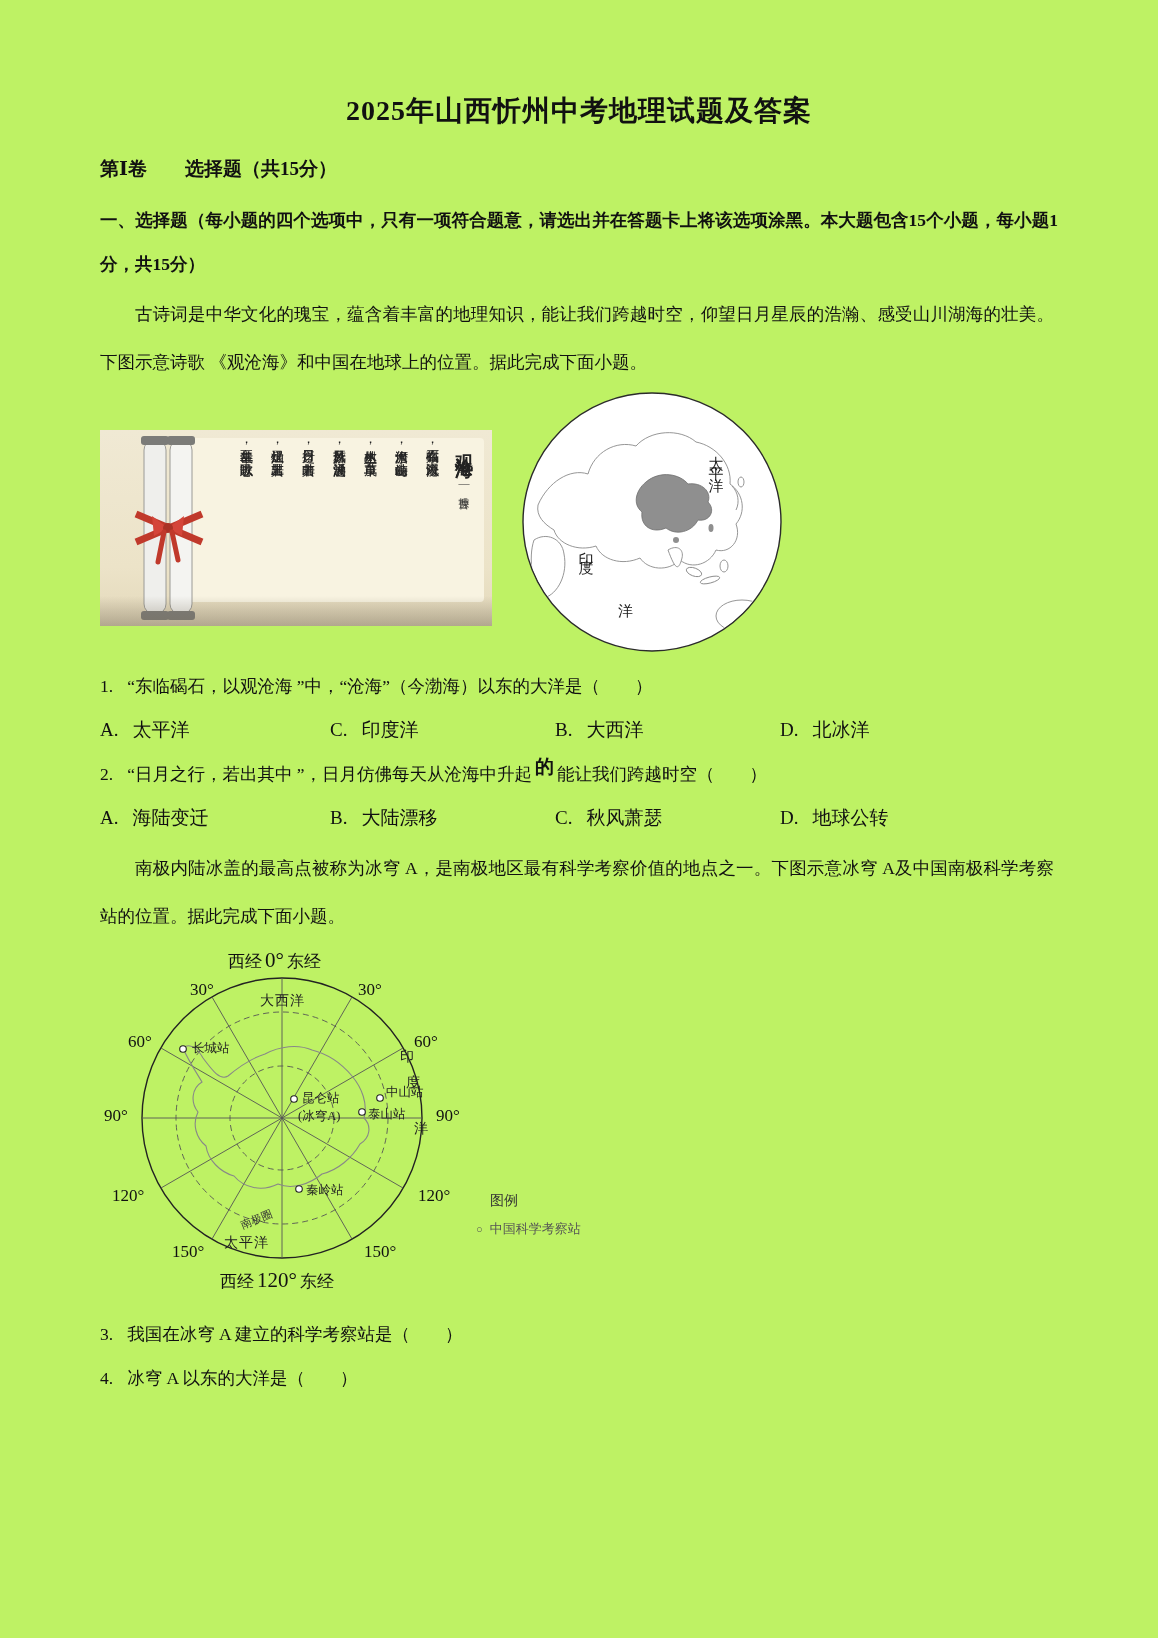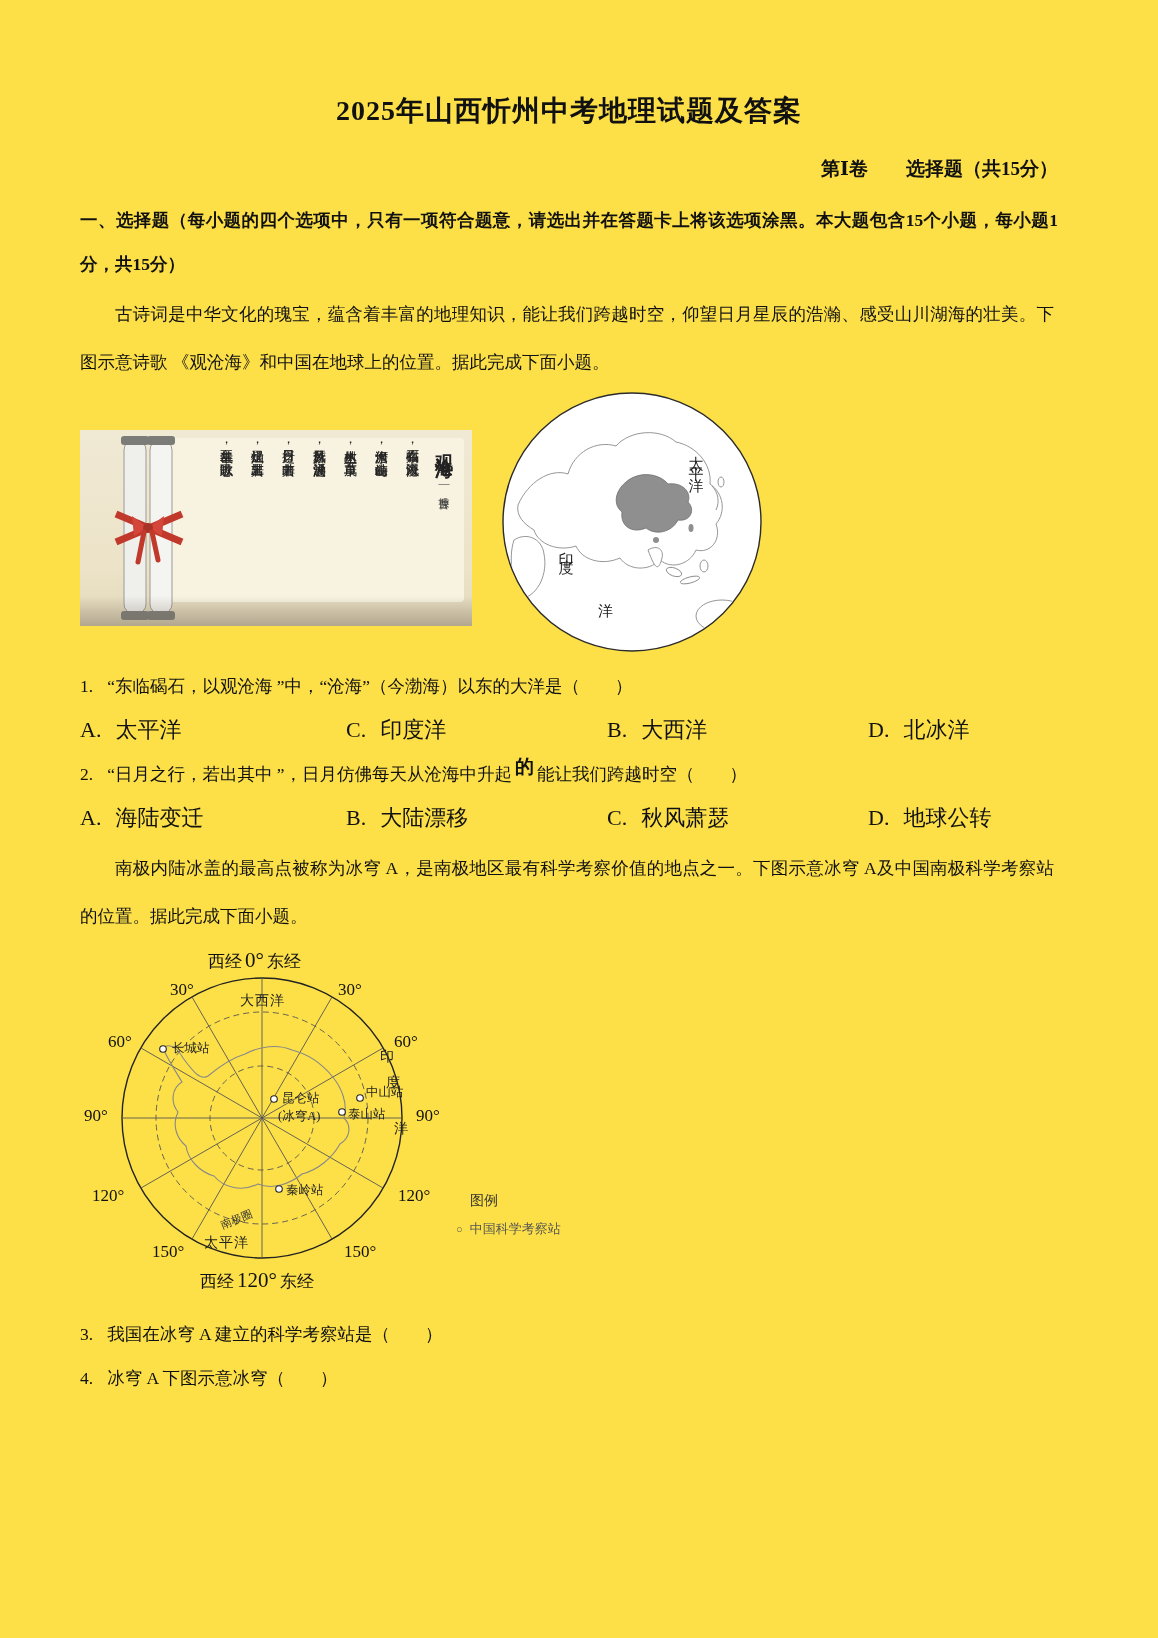--- a/index.html
+++ b/index.html
@@ -1,22 +1,22 @@
 <!DOCTYPE html>
 <html><head>
 <meta charset="utf-8">
 <style>
   html,body { margin:0; padding:0; background:#888; }
   .page {
-    position:relative; width:1158px; height:1638px; margin:0 auto; background:#fde047;
+    position:relative; width:1158px; height:1638px; margin:0 auto; background:#bef264;
     font-family:"Liberation Serif","DejaVu Serif",serif; color:#111;
-    box-sizing:border-box; padding:92px 100px 0 80px; overflow:hidden;
+    box-sizing:border-box; padding:92px 100px 0 100px; overflow:hidden;
   }
   .title { margin:0; text-align:center; font-size:28px; font-weight:bold; letter-spacing:1px; }
-  .volume { text-align:right; font-size:19px; font-weight:bold; margin-top:26px; }
+  .volume { text-align:left; font-size:19px; font-weight:bold; margin-top:26px; }
   .sec-head { font-size:17.5px; font-weight:bold; line-height:44px; margin-top:16px; text-align:justify; }
   .passage  { font-size:17.5px; line-height:48px; text-indent:2em; text-align:justify; margin:4px 4px 0 0; }
 
   
   .figs1 { display:flex; align-items:flex-start; margin:4px 0 6px 0; }
   .scroll-fig { position:relative; width:392px; height:196px; margin-top:40px;
     background:linear-gradient(180deg,#f0e9d4 0%,#ece3c8 70%,#e3d8bb 100%); overflow:hidden; }
   .paper { position:absolute; left:86px; top:8px; right:8px; bottom:24px; background:#f8f3e1; border-radius:4px; }
   .rollers { position:absolute; left:18px; top:0; }
   .scroll-shadow { position:absolute; left:0; right:0; bottom:0; height:30px;
@@ -28,21 +28,21 @@
   .pttl { font-size:18px; letter-spacing:3px; font-weight:bold; }
   .pauth { font-size:11px; margin-top:16px; color:#333; }
 
   .globe-fig { position:relative; width:270px; height:268px; margin-left:26px; }
   .glabel { position:absolute; font-size:15px; color:#1a1a1a; }
   .v { writing-mode:vertical-rl; text-orientation:upright; }
 
   
   .qline { font-size:17.5px; line-height:44px; }
   .qnum  { margin-right:14px; }
-  .opts  { display:grid; grid-template-columns:230px 225px 225px 1fr; font-size:22px; line-height:44px;gap:36px; }
+  .opts  { display:grid; grid-template-columns:230px 225px 225px 1fr; font-size:19px; line-height:44px; }
   .ok    { margin-right:14px; }
   .raised { font-weight:bold; font-size:19px; position:relative; top:-7px; margin:0 3px;
             font-family:"Liberation Sans","DejaVu Sans",sans-serif; }
 
   
   .fig2 { position:relative; width:640px; height:356px; margin:6px 0 10px 0; }
   .fig2 svg { position:absolute; left:0; top:0; }
   .mer { position:absolute; display:flex; align-items:baseline; gap:3px; font-size:17px; white-space:nowrap; }
   .mer .big { font-size:21px; }
   .deg { position:absolute; font-size:17px; }
@@ -221,16 +221,16 @@
         <span class="legend-marker">○</span><span>中国科学考察站</span>
       </div>
     </div>
   </div>
 
   <div class="qline">
     <span class="qnum">3.</span><span>我国在冰穹 A 建立的科学考察站是（　　）</span>
   </div>
 
   <div class="qline">
-    <span class="qnum">4.</span><span>冰穹 A 下图示意冰穹（　　）</span>
+    <span class="qnum">4.</span><span>冰穹 A 以东的大洋是（　　）</span>
   </div>
 
 </div>
 
 </body></html>

